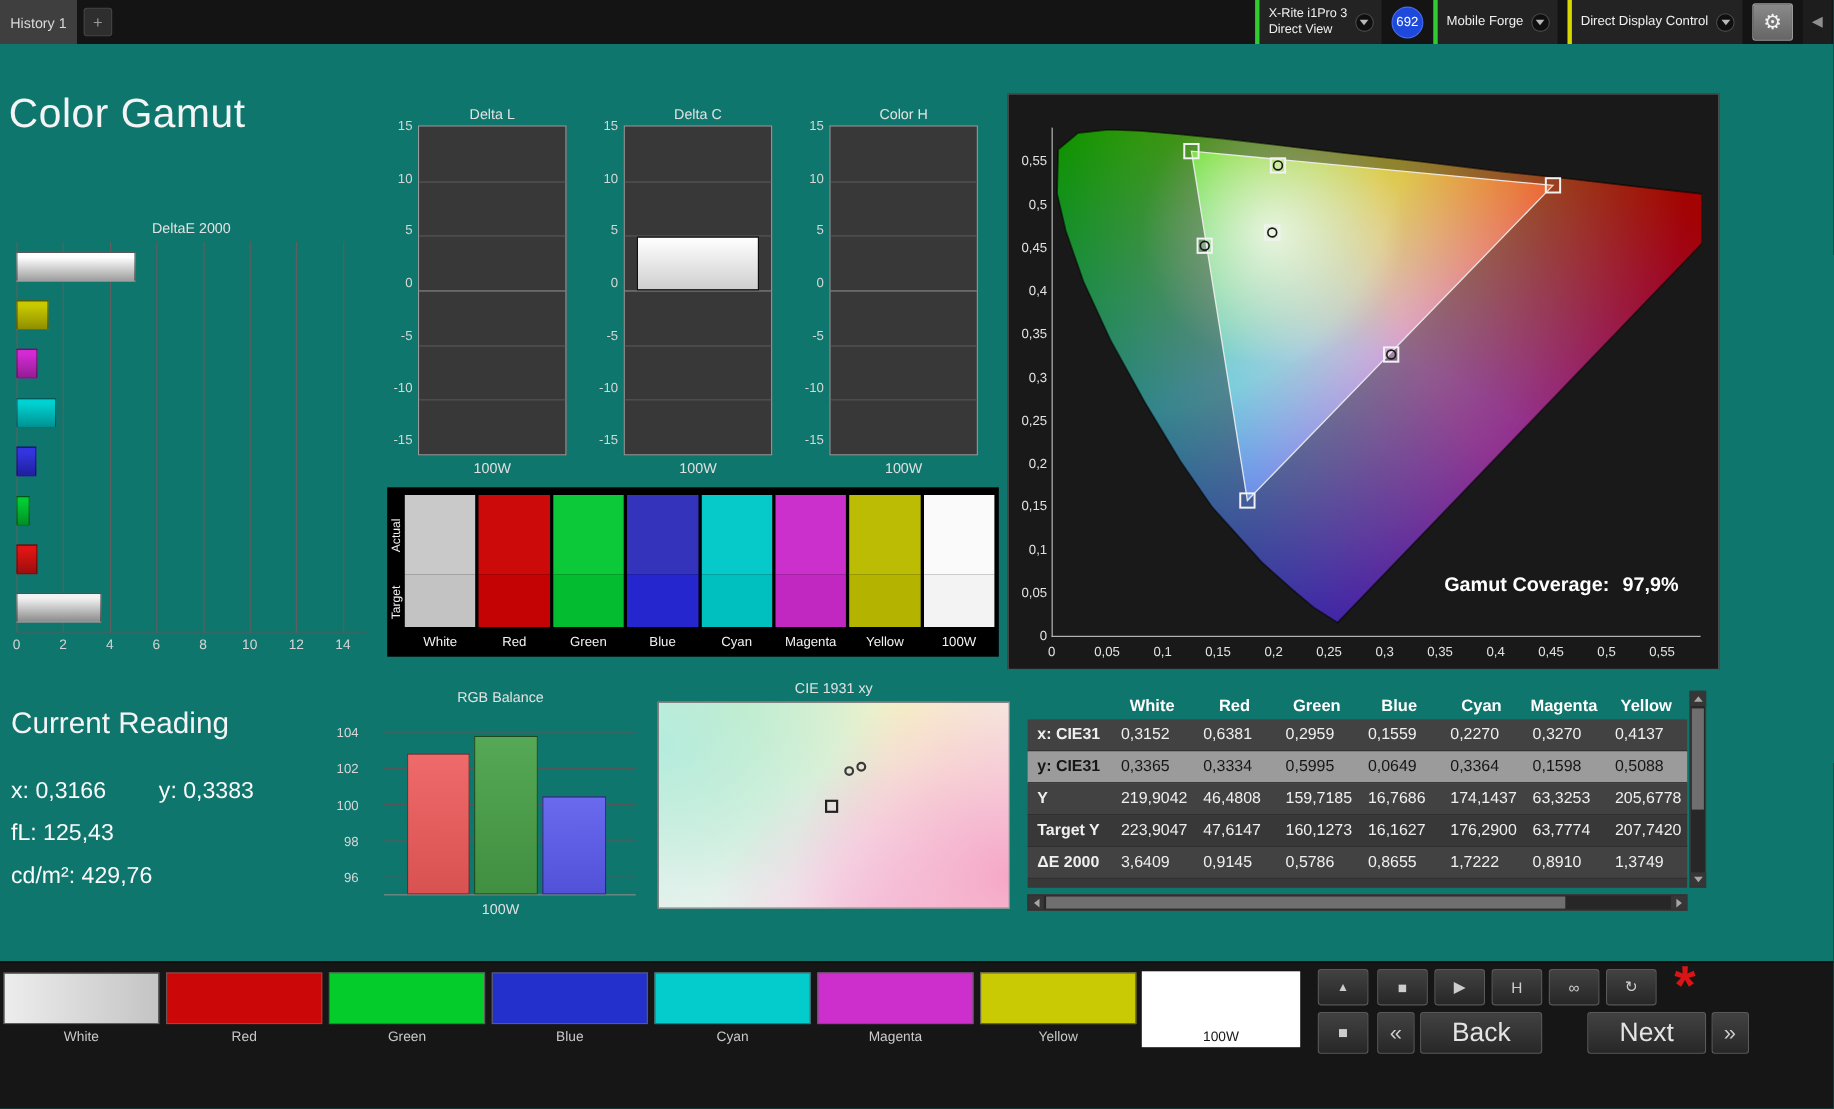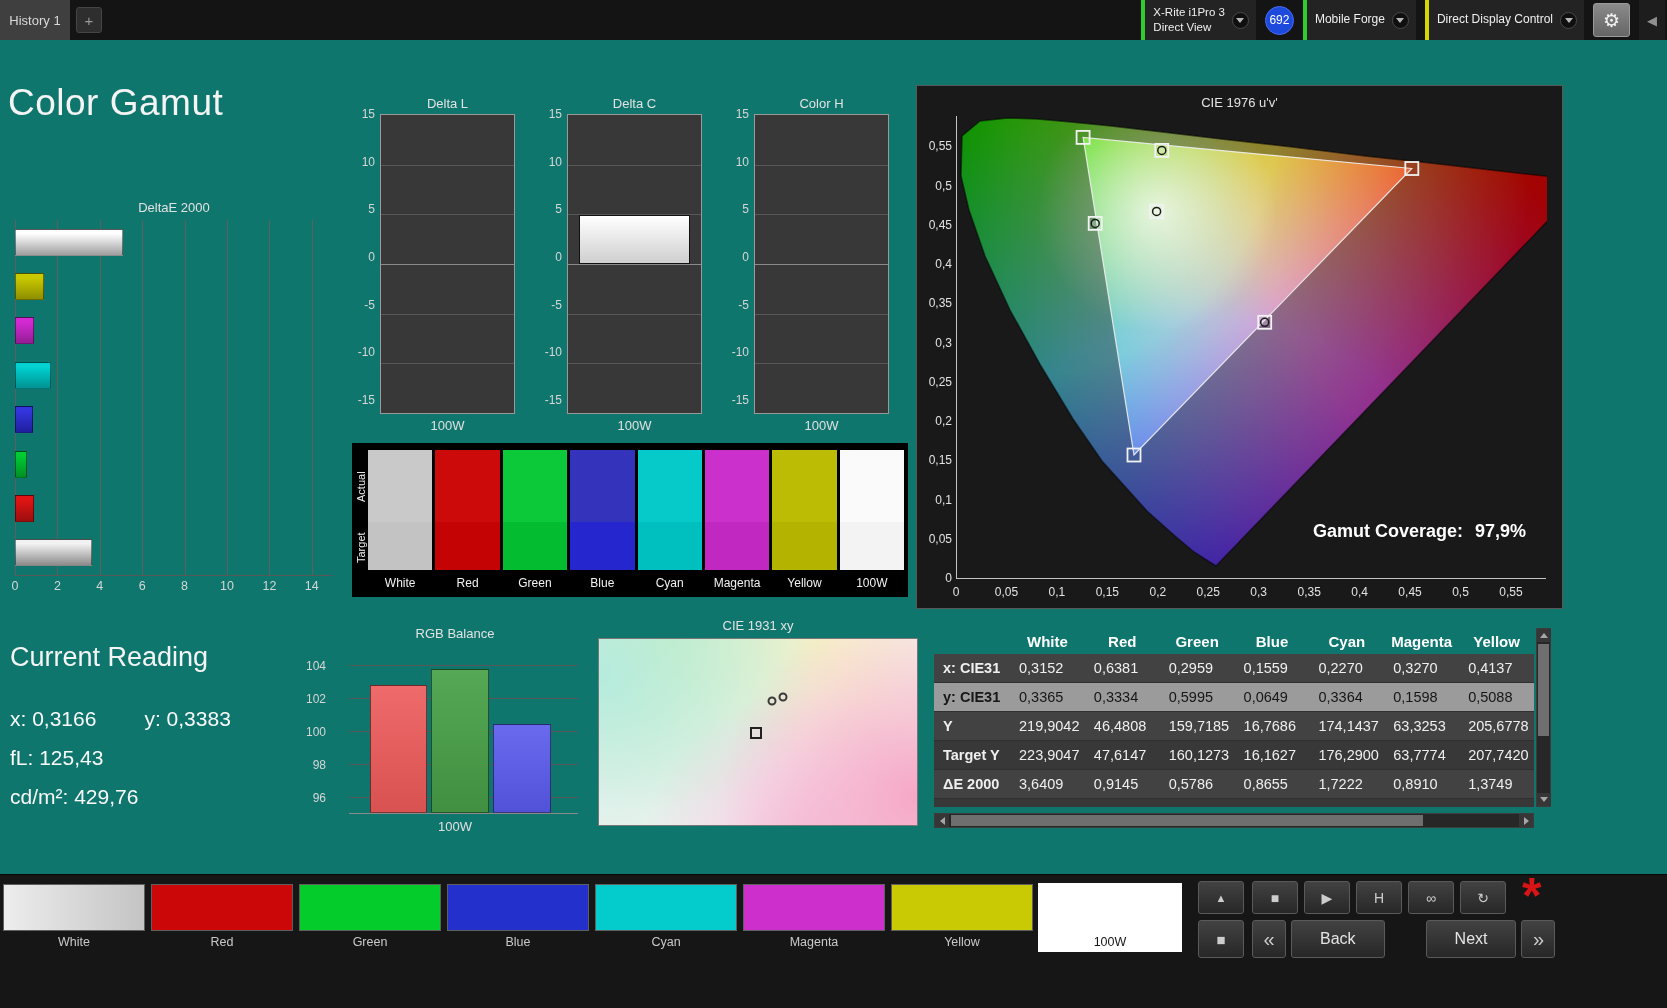--- a/index.html
+++ b/index.html
@@ -138,21 +138,21 @@
 
   .controls { position:absolute; left:1192px; top:0; right:0; bottom:0; }
   .ctl { background:linear-gradient(#424242,#272727); border:1px solid #5a5a5a; border-radius:3px; color:#cdcdcd; display:flex; align-items:center; justify-content:center; cursor:pointer; }
   .ctl.up { position:absolute; left:6px; top:6px; width:46px; height:33px; font-size:11px; }
   .ctl-row { position:absolute; left:60px; top:6px; display:flex; gap:6px; }
   .ctl-row .ctl { width:46px; height:33px; font-size:14px; }
   .asterisk { position:absolute; left:330px; top:-8px; font-size:50px; font-weight:bold; line-height:58px; }
   .ctl.big { position:absolute; left:6px; top:45px; width:46px; height:38px; font-size:15px; }
   .navrow { position:absolute; left:60px; top:45px; height:38px; display:flex; gap:5px; }
   .ctl.nav-sm { width:34px; font-size:20px; }
-  .ctl.nav { padding:14px 28px; font-size:16px; color:#e4e4e4; }
+  .ctl.nav { padding:14px 28px; font-size:24px; color:#e4e4e4; }
   .ctl.nav + .ctl.nav { margin-left:36px; }
 </style>
 </head>
 <body>
 
 <div class="screen">
 
   <div class="topbar">
     <div class="hist-tab">History 1</div>
     <div class="add-tab">+</div>
@@ -350,21 +350,20 @@
         </div>
         <div class="cmp-col">
           <div class="cmp-actual" style="background: rgb(250, 250, 250);"></div>
           <div class="cmp-target" style="background: rgb(243, 243, 243);"></div>
           <div class="cmp-label">100W</div>
         </div>
       </div>
   </div>
 
   <div class="cie76">
-    <div class="chart-title">CIE 1976 u'v'</div>
     <div class="cie-plot">
       <svg class="cie-svg" width="590" height="463" viewBox="0 0 590 463">
         <defs>
           <path id="locusPath" d="M259,450 L237,436 L218,420 L190,395 L145,345 L116,303 L84,250 L53,194 L28,140 L12,94 L4,60 L5,20 L23,5 L51,2 L80,3 L114,6 L154,10 L205,16 L264,23 L335,31 L408,40 L473,47 L525,53 L588,60 L629,65 Z"></path>
           <clipPath id="locusClip">
               <use href="#locusPath"></use>
             </clipPath>
           <radialGradient id="gG" gradientUnits="userSpaceOnUse" cx="60" cy="0" r="520">
             <stop offset="0" stop-color="#00e800"></stop>
               <stop offset="0.5" stop-color="#00e800" stop-opacity="0.85"></stop>

